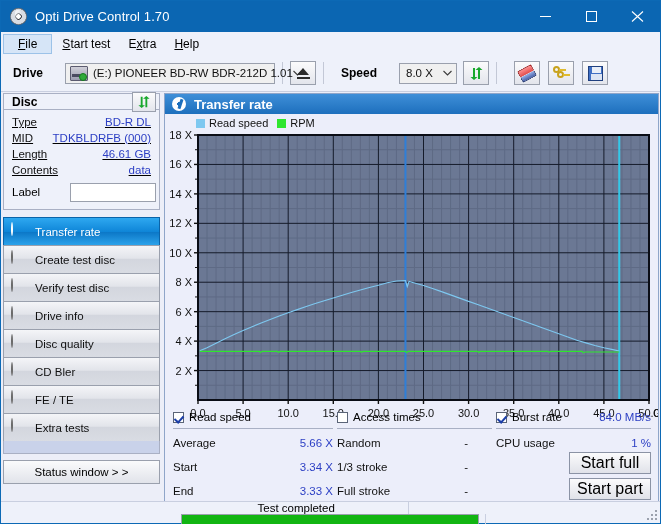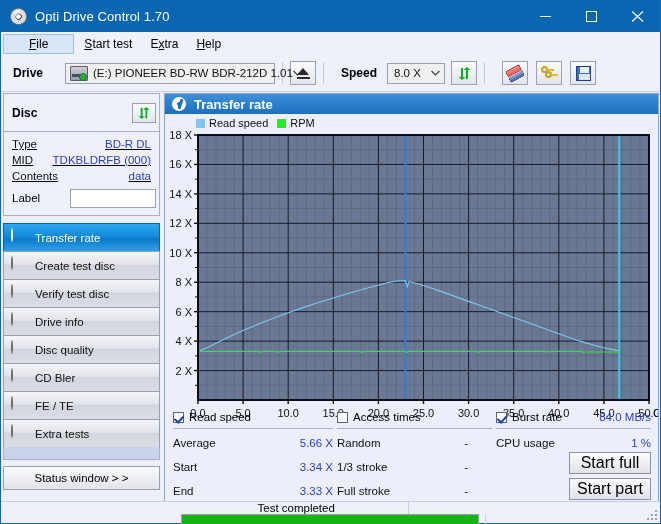--- a/index.html
+++ b/index.html
@@ -47,21 +47,21 @@
   .menubar{
     position:absolute;left:0;top:31px;width:659px;height:23px;
     background:#eef1fa;display:flex;align-items:center;
     border-bottom:1px solid #dfe3ef;
   }
   .menu-item{
     padding:3px 8px 3px 8px;margin-left:2px;font-size:12px;color:#000;
   }
   .menu-item u{text-decoration:underline;}
   .menu-item.sel{
-    background:#d6e5f7;border:1px solid #9cc2e8;padding:2px 25px;
+    background:#d6e5f7;border:1px solid #9cc2e8;padding:2px 14px;
   }
 
   
   .drivebar{
     position:absolute;left:0;top:54px;width:659px;height:36px;
     background:#eef1fa;display:flex;align-items:center;
     border-bottom:1px solid #c9cfe0;
   }
   .lbl-drive{font-weight:bold;font-size:12px;margin-left:12px;width:46px;}
   .combo{
@@ -85,21 +85,21 @@
   .drive-ico:after{
     content:"";position:absolute;right:0px;bottom:-1px;width:6px;height:6px;border-radius:50%;
     background:#2faa3a;border:1px solid #147a1e;
   }
   .drive-text{font-size:11.5px;color:#111;white-space:nowrap;}
   .tb-sep{width:1px;height:22px;background:#c3c8d6;margin:0 7px;}
   .sqbtn{
     width:26px;height:24px;border:1px solid #9aa0ad;background:linear-gradient(#fbfbfc,#e3e5ec);
     display:flex;align-items:center;justify-content:center;box-sizing:border-box;
   }
-  .lbl-speed{font-weight:bold;font-size:12px;margin-left:10px;margin-right:10px;}
+  .lbl-speed{font-weight:bold;font-size:12px;margin-left:10px;margin-right:22px;}
   #speed-combo{width:58px;}
   #speed-combo .spd{font-size:11.5px;margin-left:6px;color:#111;}
 
   
   .eject{width:13px;height:11px;position:relative;}
   .eject:before{
     content:"";position:absolute;left:0;top:0;border-left:6.5px solid transparent;
     border-right:6.5px solid transparent;border-bottom:7px solid #2b2b2b;
   }
   .eject:after{content:"";position:absolute;left:0;bottom:0;width:13px;height:2px;background:#2b2b2b;}
@@ -116,21 +116,21 @@
   .keys i:nth-child(3){left:6px;top:3px;}
   .keys i:nth-child(4){left:10px;top:8px;}
   
   .floppy{width:15px;height:15px;background:#3f6fc4;border:1px solid #1f3f7f;position:relative;box-sizing:border-box;}
   .floppy:before{content:"";position:absolute;left:3px;top:0;width:9px;height:6px;background:#e8eef8;}
   .floppy:after{content:"";position:absolute;left:2px;bottom:0;width:11px;height:6px;background:#dbe4f4;}
 
   
   .left{position:absolute;left:2px;top:92px;width:157px;}
   .panel-head{
-    width:157px;height:39px;background:#eef1fa;border:1px solid #a9b0c4;
+    width:157px;height:17px;background:#eef1fa;border:1px solid #a9b0c4;
     box-sizing:border-box;display:flex;align-items:center;
   }
   .panel-head .t{font-weight:bold;font-size:12px;margin-left:8px;}
   .panel-head .sqbtn{margin-left:auto;margin-right:3px;width:24px;height:20px;}
   .disc-body{
     width:157px;background:#eef1fa;border:1px solid #a9b0c4;border-top:none;
     box-sizing:border-box;padding:4px 0 6px 0;
   }
   .drow{display:flex;align-items:center;height:16px;padding:0 8px;font-size:11.5px;text-decoration:underline;}
   .drow .k{color:#111;}
@@ -349,20 +349,24 @@
     </div>
 
     <div class="disc-body">
       <div class="drow">
         <span class="k">Type</span>
         <span class="v">BD-R DL</span>
       </div>
       <div class="drow">
         <span class="k">MID</span>
         <span class="v">TDKBLDRFB (000)</span>
+      </div>
+      <div class="drow">
+        <span class="k">Length</span>
+        <span class="v">46.61 GB</span>
       </div>
       <div class="drow">
         <span class="k">Contents</span>
         <span class="v">data</span>
       </div>
       <div class="labelrow">
         <span class="k">Label</span>
         <input class="label-input" type="text" value="" placeholder="" style="">
         <div class="cdbtn">
           <div class="cdglyph"></div>

